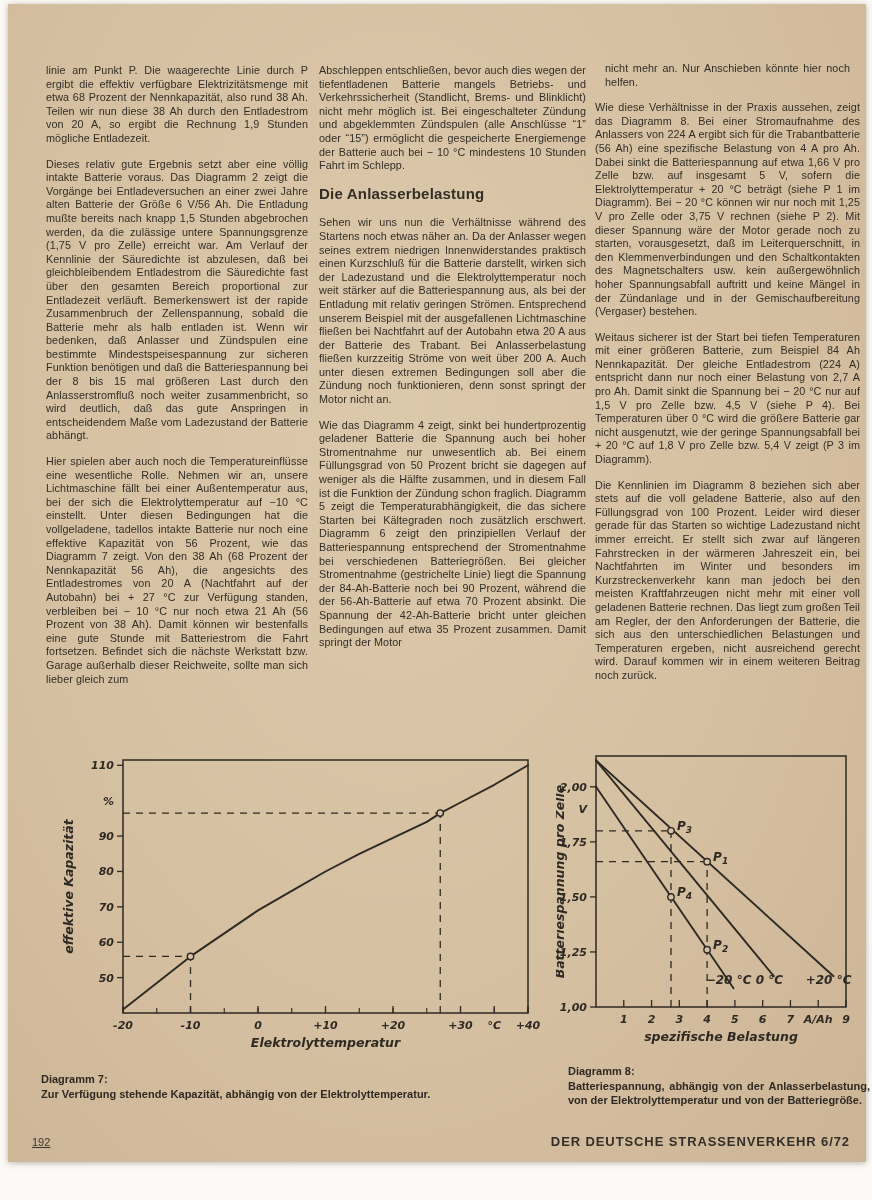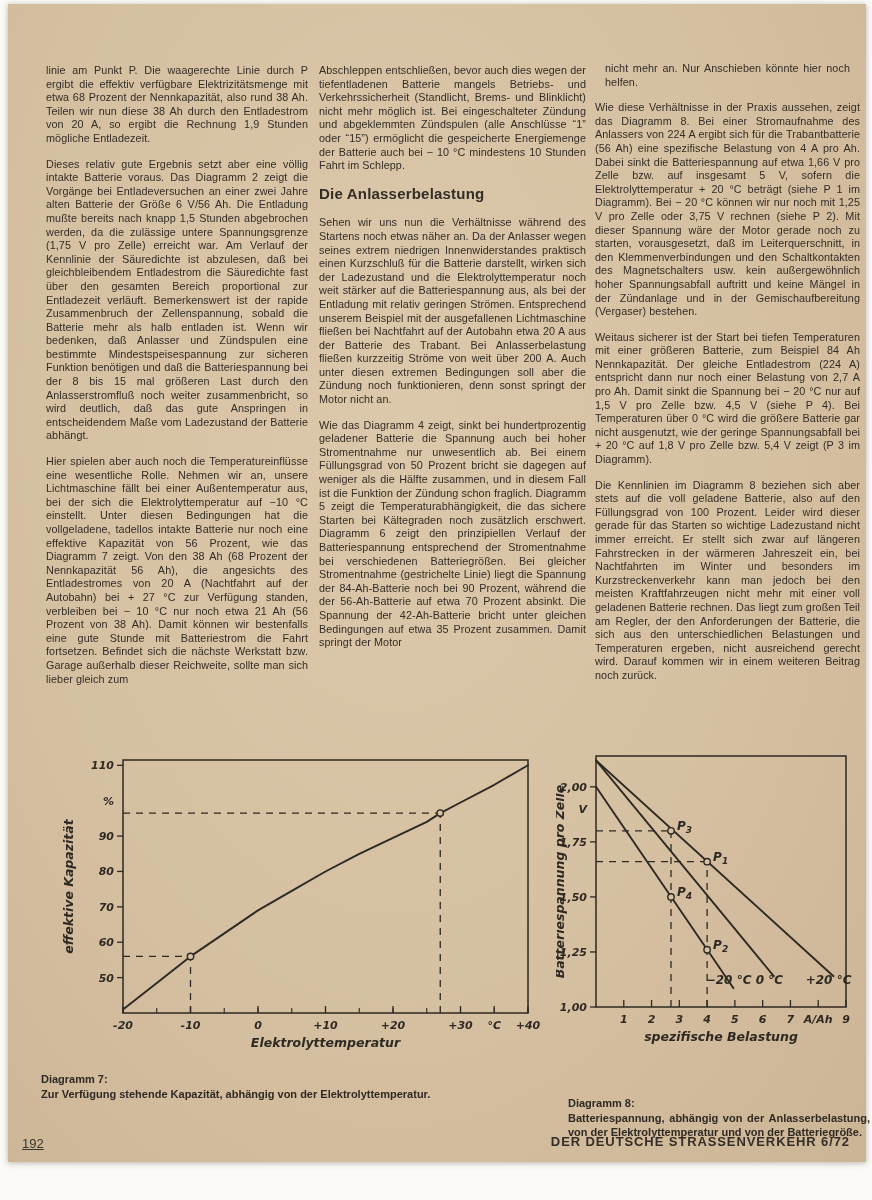--- a/index.html
+++ b/index.html
@@ -31,24 +31,24 @@
     margin:14px 0 16px 0;text-align:left;
   }
   .chart{position:absolute;}
   #diagramm7{left:36px;top:742px;width:506px;height:312px;}
   #diagramm8{left:548px;top:738px;width:314px;height:322px;}
   .caption{
     position:absolute;font-weight:bold;font-size:11px;line-height:14.6px;
     color:#2e2922;
   }
   #caption7{left:33px;top:1068px;width:450px;}
-  #caption8{left:560px;top:1060px;width:302px;text-align:justify;margin-top:32px;}
+  #caption8{left:560px;top:1060px;width:302px;text-align:justify;}
   .caption .cap-title{display:block;}
   .page-number{
-    position:absolute;left:14px;top:1132px;font-size:13px;color:#3a352e;text-decoration:underline;
+    position:absolute;left:24px;top:1132px;font-size:11px;color:#3a352e;text-decoration:underline;
   }
   .journal-footer{
     position:absolute;right:16px;top:1130px;font-size:13px;font-weight:bold;
     letter-spacing:.9px;color:#332e27;
   }
 </style>
 </head>
 <body>
 
 <div class="paper">

